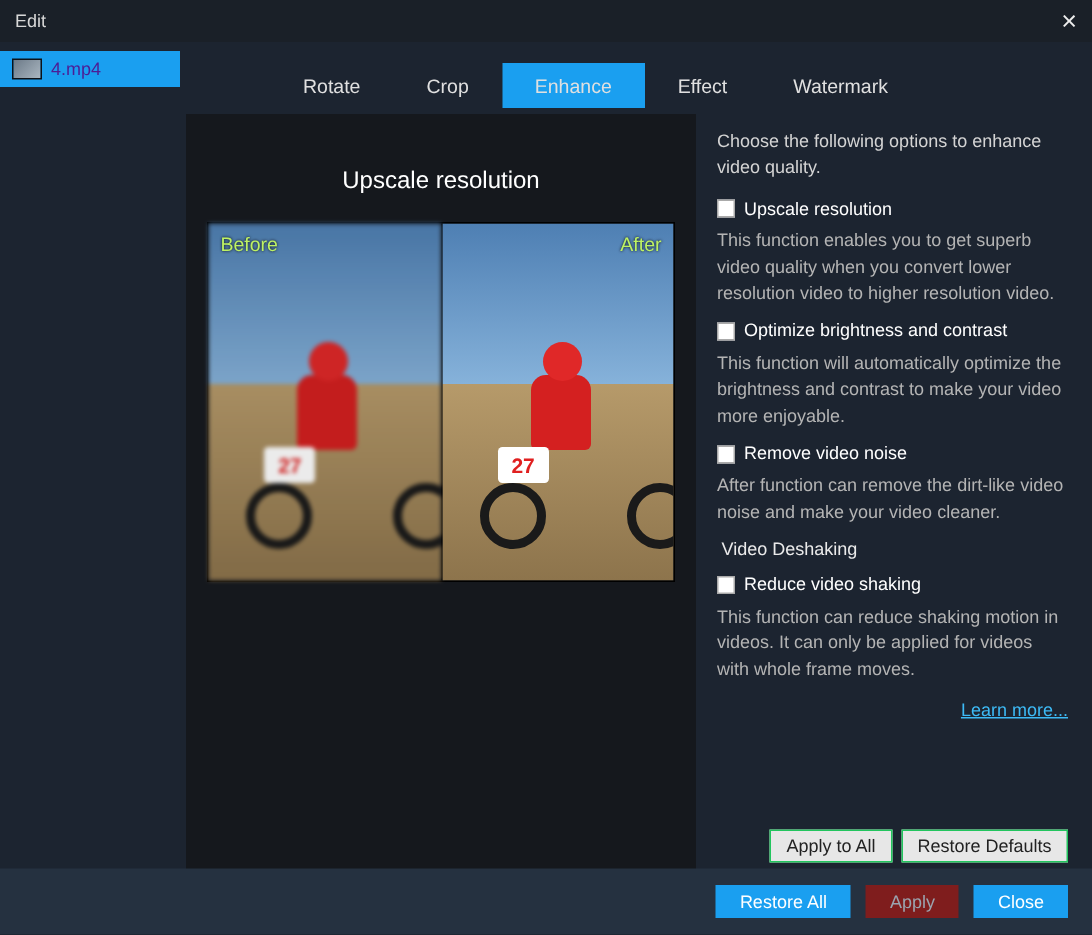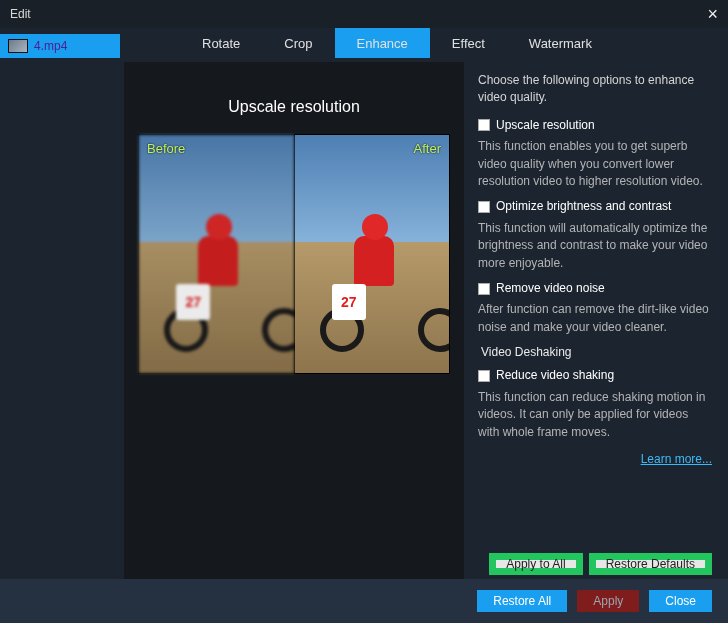--- a/index.html
+++ b/index.html
@@ -41,21 +41,21 @@
     background: linear-gradient(135deg,#6c7a88,#aab6c0);
     border: 1px solid #0d1218;
   }
   .main {
     flex: 1;
     display: flex; flex-direction: column;
   }
   .tabs {
     height: 30px;
     display: flex;
-    margin-top: 0;
+    margin-top: 14px;
     padding-left: 60px;
   }
   .tab {
     padding: 0 22px;
     display: flex; align-items: center;
     font-size: 13px; color: #e0e0e0;
     cursor: pointer;
   }
   .tab.active { background: #1a9ff0; }
   .workspace {
@@ -110,21 +110,21 @@
     background: #d42020;
     border-radius: 10px 10px 4px 4px;
   }
   .helmet {
     position: absolute; left: -10px; top: -40px;
     width: 26px; height: 26px; background: #e02828;
     border-radius: 50%;
   }
   .plate {
     position: absolute; left: -40px; top: 30px;
-    width: 34px; height: 36px; background: #fff;
+    width: 34px; height: 24px; background: #fff;
     display:flex; align-items:center; justify-content:center;
     color:#e02020; font-weight:bold; font-size:14px;
     border-radius:3px;
   }
   .lbl {
     position: absolute; top: 6px;
     color: #bef264; font-size: 13px;
     text-shadow: 0 0 2px #000;
   }
   .lbl.before { left: 8px; }
@@ -156,21 +156,21 @@
     text-align: right; margin-top: 10px;
   }
   .learn a { color: #3dbaf5; text-decoration: underline; font-size: 12px; }
   .panel-btns {
     position: absolute;
     right: 16px; bottom: 48px;
     display: flex; gap: 6px;
   }
   .btn {
     background: #e7e7e7; color: #222;
-    border: 7px solid #22c55e;
+    border: 1px solid #22c55e;
     height: 22px; padding: 0 10px;
     font-size: 12px;
     display: flex; align-items: center;
     cursor: pointer;
   }
   .footer {
     position: absolute; left:0; right:0; bottom:0;
     height: 44px;
     background: #253140;
     display: flex; align-items: center; justify-content: flex-end;

